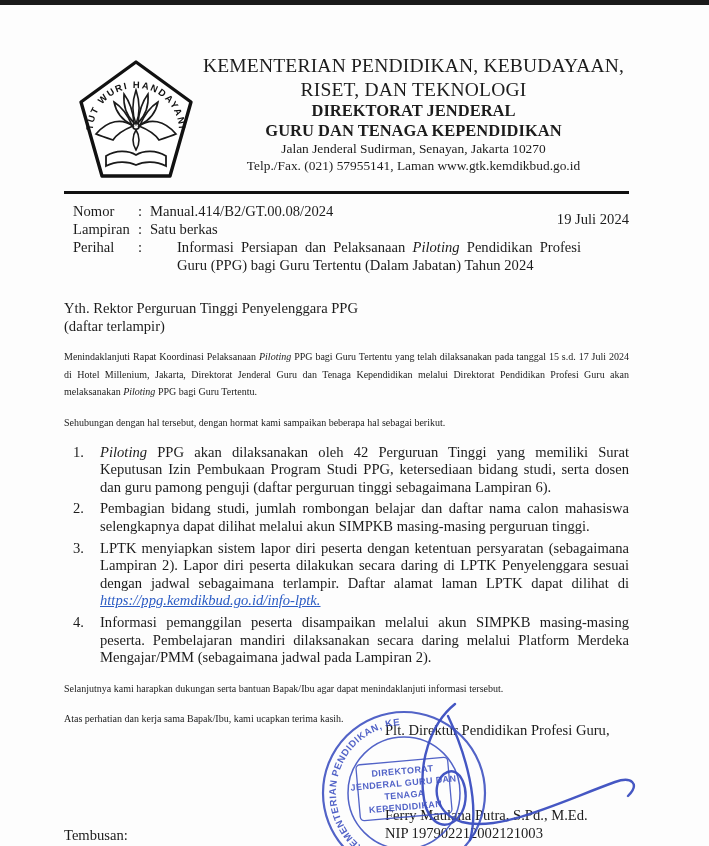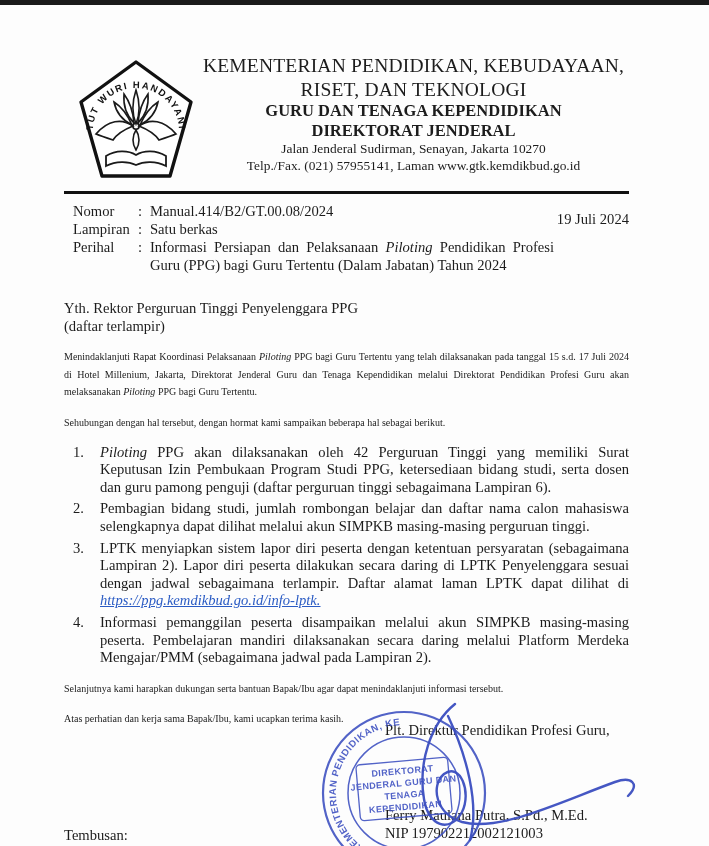--- a/index.html
+++ b/index.html
@@ -28,21 +28,21 @@
   .directorate{font-size:16.5px;line-height:20px;font-weight:bold;}
   .addr{font-size:13.4px;line-height:16.8px;}
   .rule{border-bottom:3px solid #111;margin-top:5px;}
 
   
   .meta{position:relative;margin-top:8px;font-size:14.6px;line-height:18px;}
   .mrow{display:flex;align-items:flex-start;padding-left:9px;}
   .mlabel{flex:none;width:65px;}
   .mcolon{flex:none;width:12px;}
   .mval{flex:none;}
-  .mval.perihal{width:404px;text-align:justify;}
+  .mval.perihal{width:404px;text-align:justify;margin-left:27px;}
   .date{position:absolute;right:0;top:8px;}
 
   .addressee{margin-top:26px;font-size:14.6px;line-height:17.6px;}
 
   .para{margin:13px 0 0 0;font-size:10px;line-height:17.6px;text-align:justify;}
   .it{font-style:italic;}
   .link{color:var(--link);text-decoration:underline;cursor:pointer;font-style:italic;}
 
   .list{margin:12px 0 0 0;padding:0;list-style:none;font-size:14.6px;line-height:17.6px;}
   .list li{display:flex;margin-top:4px;}
@@ -89,22 +89,22 @@
           <g fill="none" stroke="#1a1a1a" stroke-width="1.6">
             <circle cx="60" cy="68" r="3.2"></circle>
             <path d="M60 72 C56 78 56 86 60 92 C64 86 64 78 60 72 Z"></path>
           </g>
           <path d="M30 98 C40 92 52 92 60 97 C68 92 80 92 90 98 L90 108 C80 103 68 103 60 107 C52 103 40 103 30 108 Z" fill="none" stroke="#1a1a1a" stroke-width="1.8"></path>
         </svg>
       </div>
       <div class="lh-text">
         <div class="ministry">KEMENTERIAN PENDIDIKAN, KEBUDAYAAN,</div>
         <div class="ministry">RISET, DAN TEKNOLOGI</div>
+        <div class="directorate">DIREKTORAT JENDERAL</div>
         <div class="directorate">GURU DAN TENAGA KEPENDIDIKAN</div>
-        <div class="directorate">DIREKTORAT JENDERAL</div>
         <div class="addr">Jalan Jenderal Sudirman, Senayan, Jakarta 10270</div>
         <div class="addr">Telp./Fax. (021) 57955141, Laman www.gtk.kemdikbud.go.id</div>
       </div>
     </header>
 
     <div class="rule"></div>
 
     <section class="meta">
       <div class="mrow">
         <span class="mlabel">Nomor</span>

